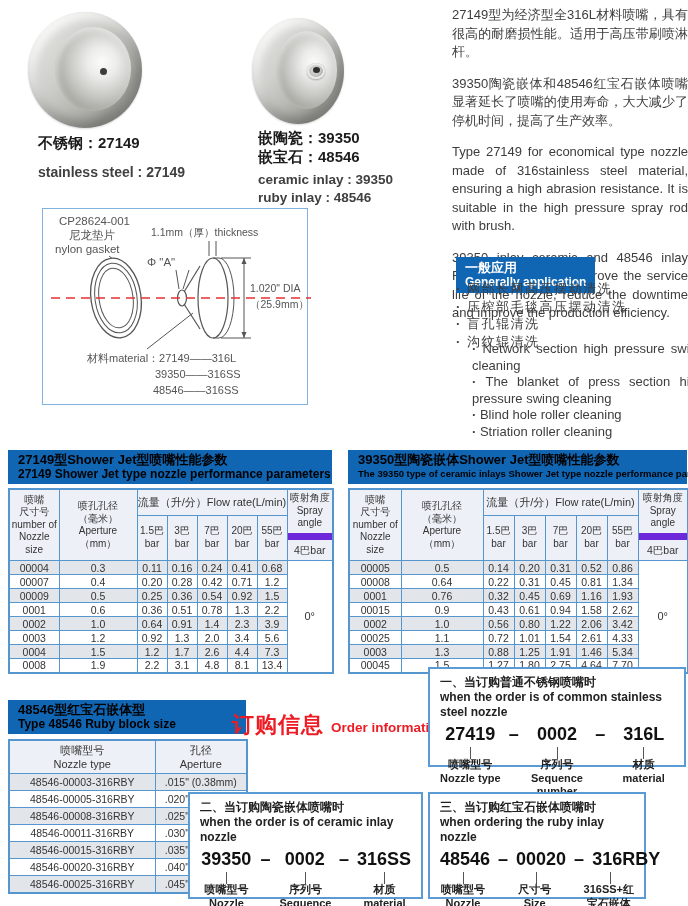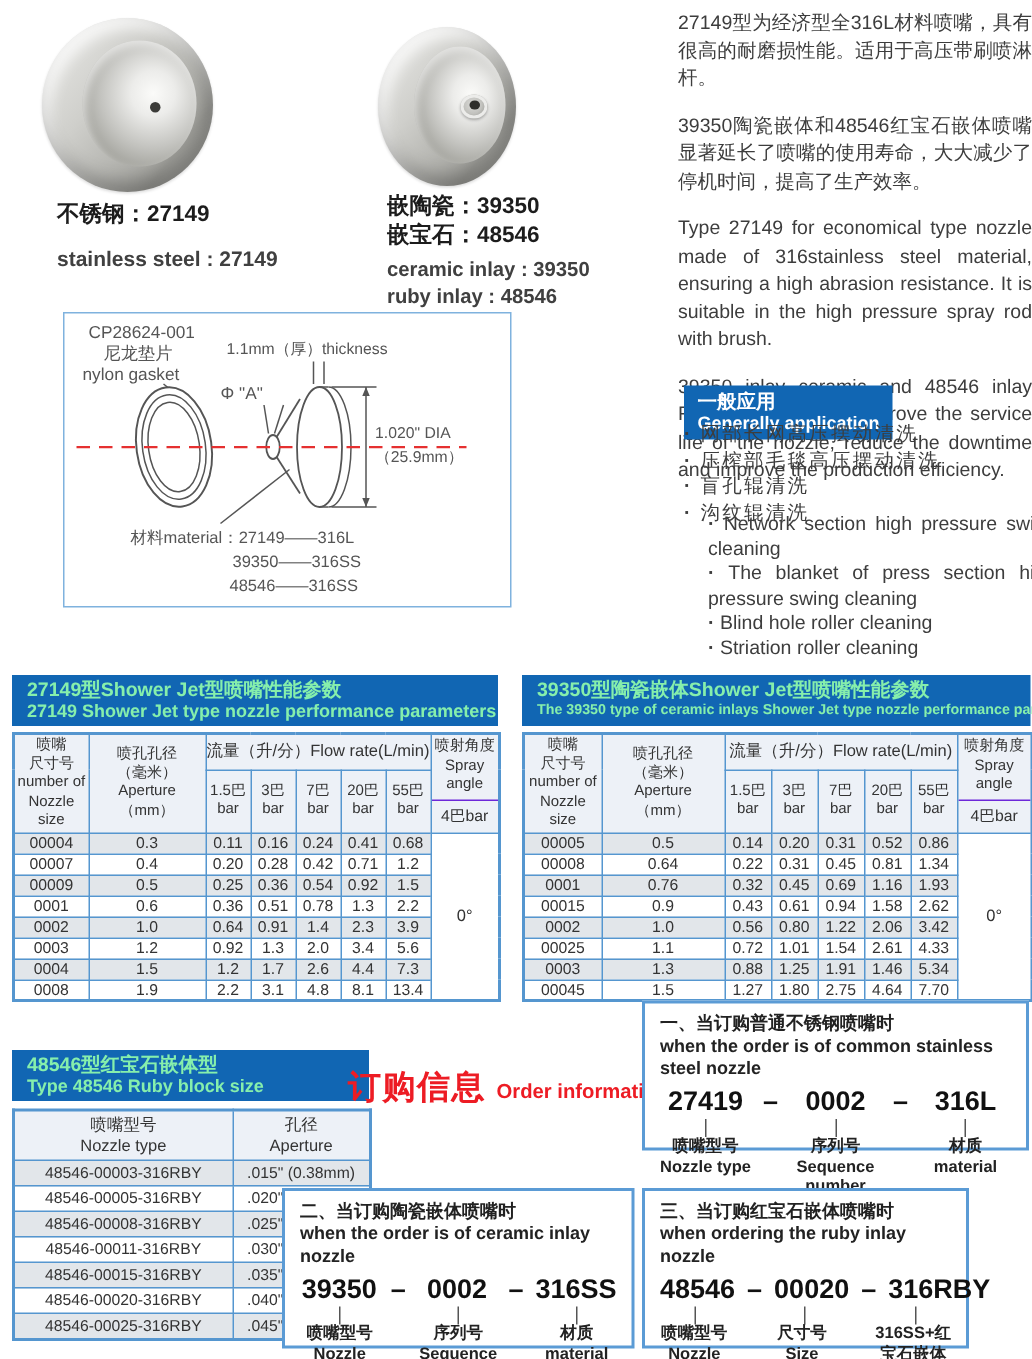--- a/index.html
+++ b/index.html
@@ -34,35 +34,35 @@
 
   
   .app-header { background:#1166b3; color:#fff; padding:3px 9px 4px; display:inline-block; }
   .app-header .zh { font-size:13px; font-weight:bold; line-height:15px; }
   .app-header .en { font-size:12px; font-weight:bold; line-height:14px; }
   .bullets-zh .li { font-size:13px; line-height:17.5px; color:#3d3d3d; letter-spacing:1.5px; }
   .bullets-en .li { font-size:13px; line-height:16.5px; color:#3d3d3d; text-align:justify; }
   .bullets-zh .li::before, .bullets-en .li::before { content:"· "; font-weight:bold; }
 
   
-  .bar-title { background:#1166b3; color:#86efac; padding:2px 10px 3px; }
+  .bar-title { background:#1166b3; color:#000000; padding:2px 10px 3px; }
   .bar-title .zh { font-size:13px; font-weight:bold; line-height:15px; white-space:nowrap; }
   .bar-title .en { font-size:12px; font-weight:bold; line-height:14px; white-space:nowrap; }
   .bar-title .en.small { font-size:9.5px; }
 
   
   table.perf { border-collapse:collapse; table-layout:fixed; width:100%; background:#fff; border:2px solid #5596cf; }
   .perf th, .perf td { border:1px solid #5596cf; text-align:center; vertical-align:middle; color:#333; font-weight:normal; }
   .perf thead th { background:#edf1f7; font-size:10px; line-height:12.5px; padding:1px 0; }
   .perf thead th.flow { font-size:11px; }
   .perf tbody td { font-size:10.5px; height:14px; padding:0; }
   .perf tbody tr:nth-child(odd) td { background:#e2e6ea; }
   .perf td.span-cell { background:#fff !important; font-size:11px; }
   .spray-top { padding:2px 0 3px; }
-  .spray-sub { border-top:1px solid #6d28d9; padding:4px 0; font-size:10.5px; }
+  .spray-sub { border-top:7px solid #6d28d9; padding:4px 0; font-size:10.5px; }
 
   
   table.ruby { border-collapse:collapse; table-layout:fixed; width:100%; background:#fff; border:2px solid #5596cf; }
   .ruby th, .ruby td { border:1px solid #5596cf; text-align:center; vertical-align:middle; color:#333; }
   .ruby thead th { background:#edf1f7; font-size:11px; font-weight:normal; line-height:14px; padding:2px 0; }
   .ruby tbody td { font-size:10.5px; height:17px; padding:0; }
   .ruby tbody tr:nth-child(odd) td { background:#e2e6ea; }
 
   
   .order-title { display:flex; align-items:baseline; gap:7px; color:#ed1c24; }
@@ -109,21 +109,21 @@
     <div class="cap-en">ruby inlay : 48546</div>
   </div>
 
   <div class="abs intro" style="left:452px; top:6px;">
     <p>27149型为经济型全316L材料喷嘴，具有很高的耐磨损性能。适用于高压带刷喷淋杆。</p>
     <p>39350陶瓷嵌体和48546红宝石嵌体喷嘴显著延长了喷嘴的使用寿命，大大减少了停机时间，提高了生产效率。</p>
     <p>Type 27149 for economical type nozzle made of 316stainless steel material, ensuring a high abrasion resistance. It is suitable in the high pressure spray rod with brush.</p>
     <p>39350 inlay ceramic and 48546 inlay Ruby can markedly improve the service life of the nozzle, reduce the downtime and improve the production efficiency.</p>
   </div>
 
-  <div class="abs diagram-box" style="left:42px; top:208px; width:299px; height:197px;">
+  <div class="abs diagram-box" style="left:42px; top:208px; width:266px; height:197px;">
     <svg width="279" height="194" viewBox="0 0 279 194">
 
       <text x="16" y="16" font-size="11.5" fill="#555">CP28624-001</text>
       <text x="26" y="30" font-size="11.5" fill="#555">尼龙垫片</text>
       <text x="12" y="44" font-size="11.5" fill="#555">nylon gasket</text>
       <line x1="66" y1="47" x2="80" y2="58" stroke="#555" stroke-width="1"></line>
 
       <g transform="rotate(-8 73 89)">
         <ellipse cx="73" cy="89" rx="25" ry="40" fill="#fff" stroke="#555" stroke-width="1.3"></ellipse>
         <ellipse cx="73" cy="89" rx="21" ry="35" fill="none" stroke="#555" stroke-width="1"></ellipse>

